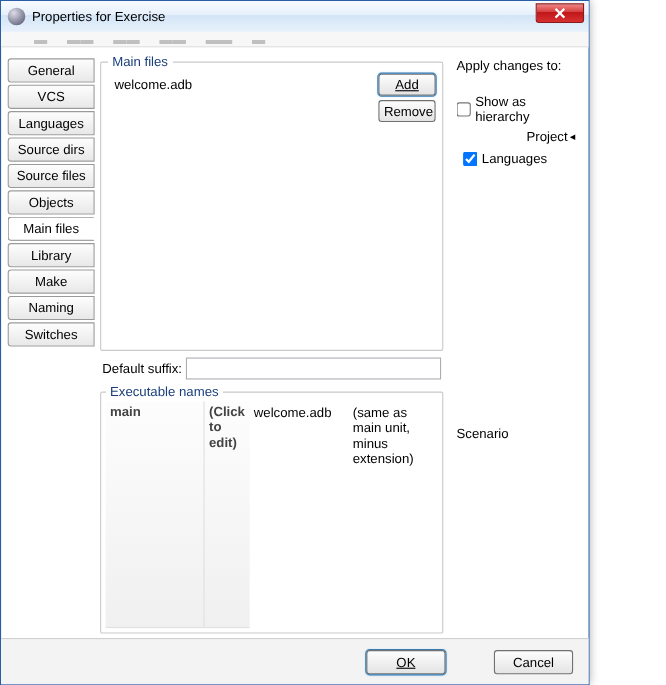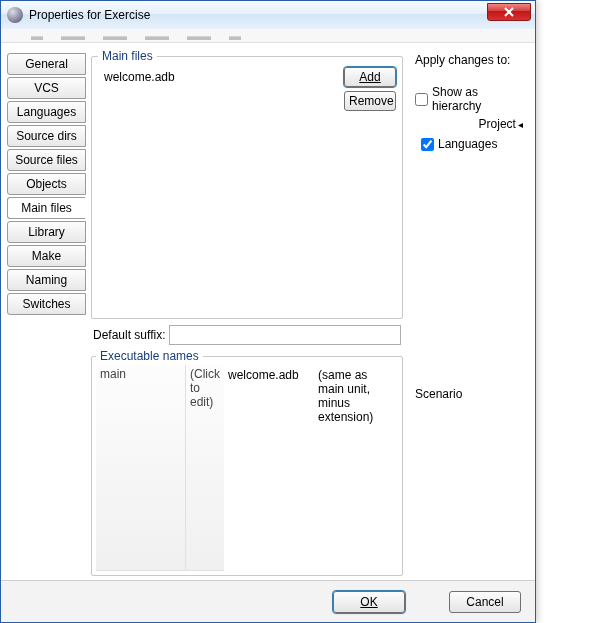--- a/index.html
+++ b/index.html
@@ -121,20 +121,21 @@
     border-radius: 2px;
     margin: 0 0 4px 0; padding: 2px 4px 4px 4px;
     flex: 1; display:flex; flex-direction:row;
     min-height: 0;
   }
   .exec-header {
     display: flex;
     border-bottom: 1px solid #e0e0e0;
     background: linear-gradient(to bottom,#fdfdfd,#f0f0f0);
     color: #444;
+    font-weight: bold;
   }
   .exec-header .col1 { width: 90px; padding: 2px 4px; border-right: 1px solid #e0e0e0;}
   .exec-header .col2 { flex:1; padding: 2px 4px;}
   .exec-row { display:flex; padding: 3px 0;}
   .exec-row .col1 { width: 90px; padding: 0 4px;}
   .exec-row .col2 { flex:1; padding: 0 4px;}
   .right-panel {
     width: 120px; padding: 4px 2px 4px 6px;
     display:flex; flex-direction:column;
   }

